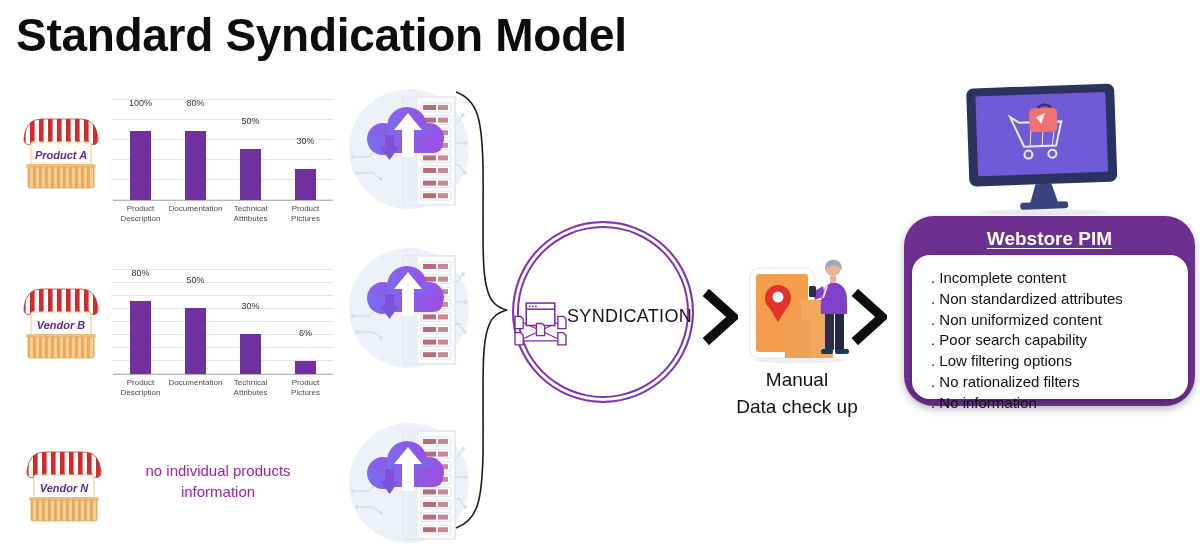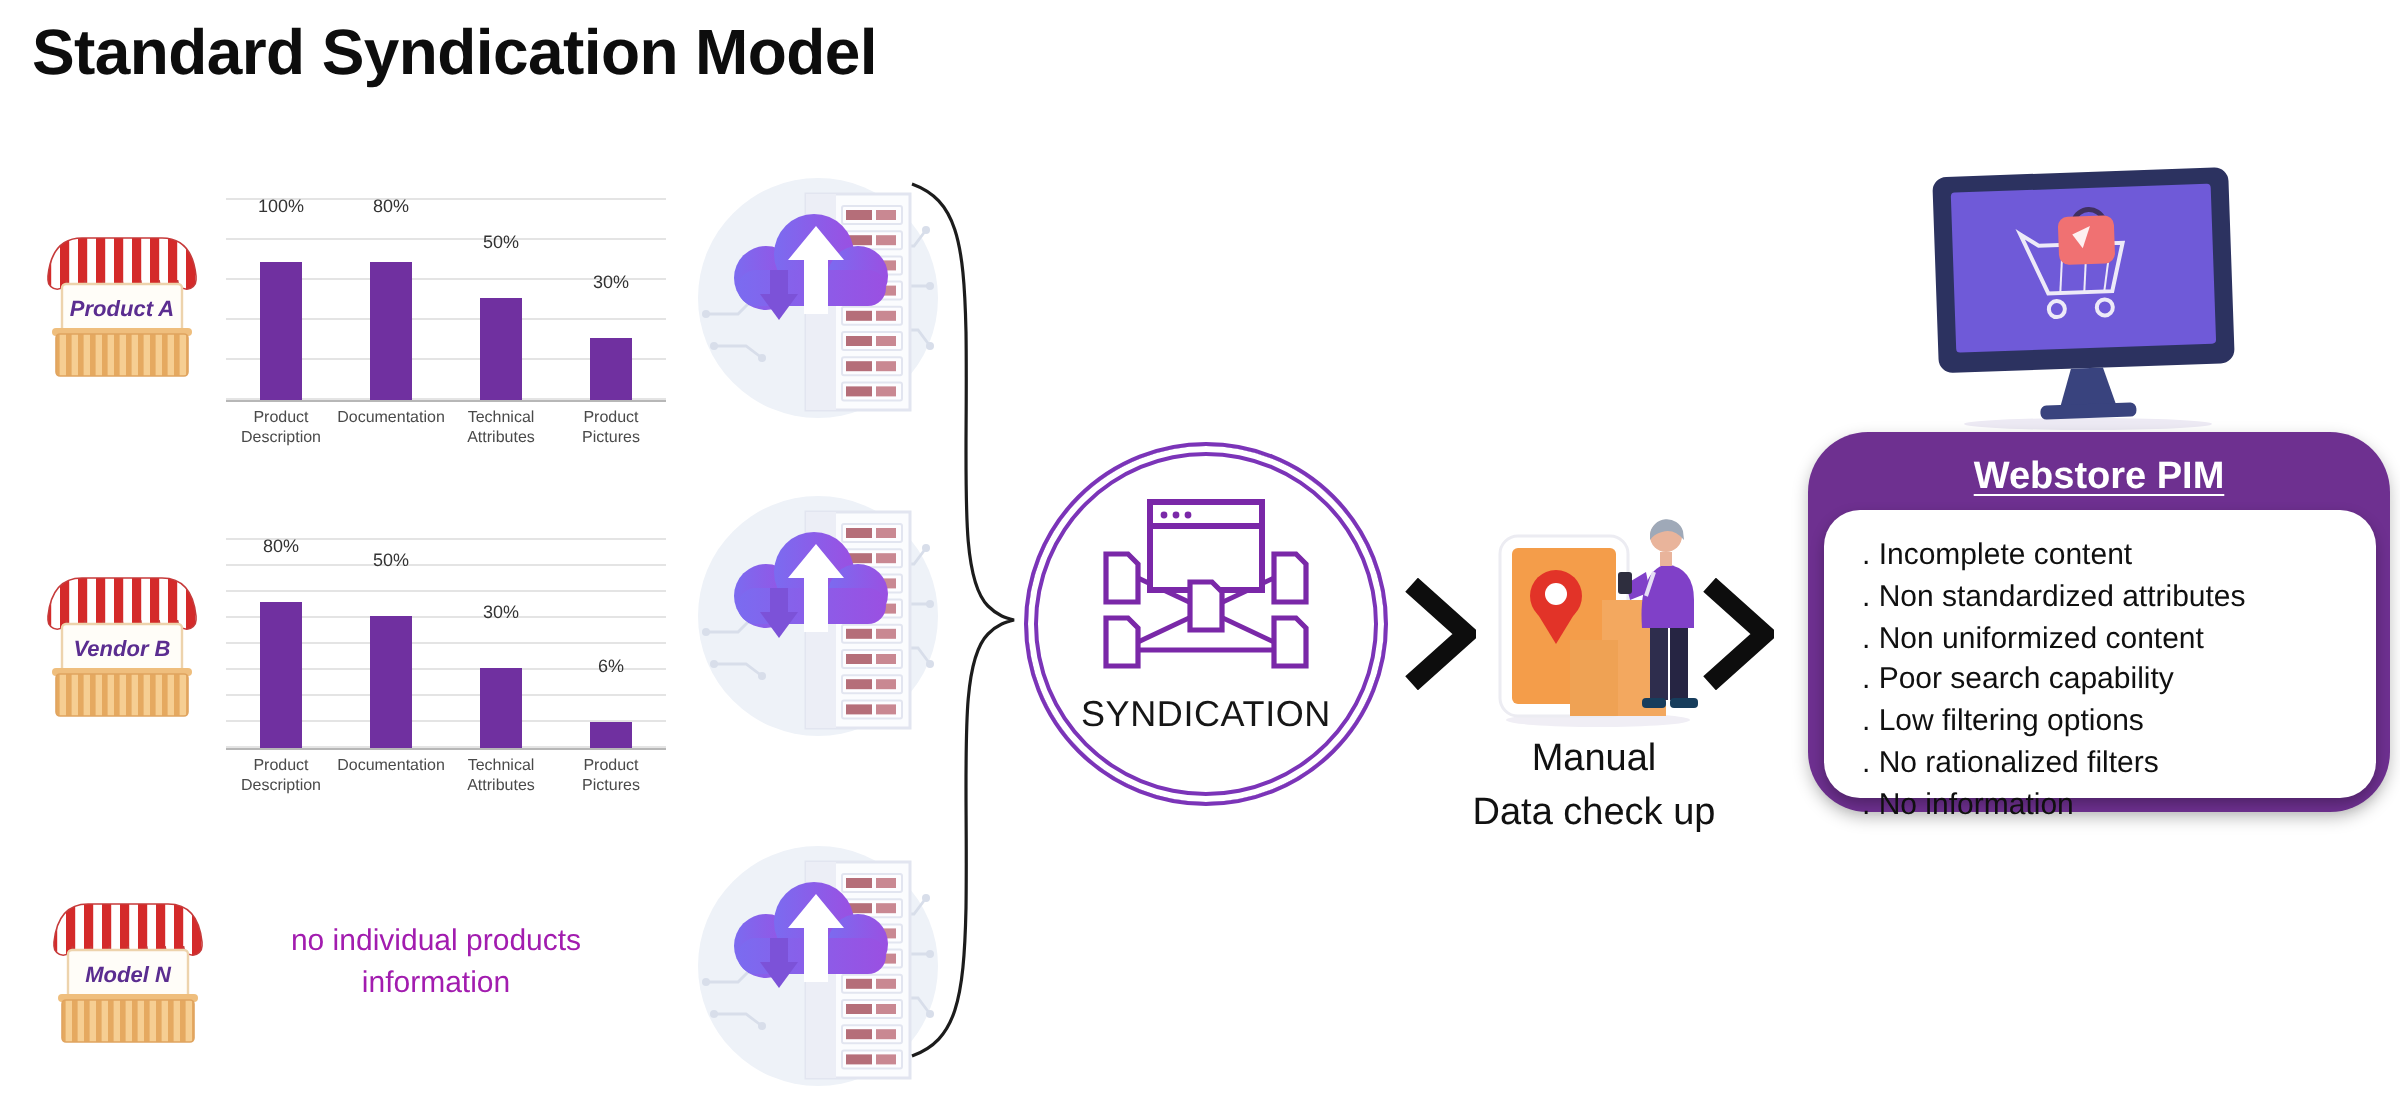--- a/index.html
+++ b/index.html
@@ -6,21 +6,21 @@
     --purple:#7030A0;
     --bar:#7030A0;
     --pim:#6E3090;
     --ring:#7B34B8;
     --ink:#0d0d0d;
   }
   *{margin:0;padding:0;box-sizing:border-box;}
   body{background:#fff;font-family:"Liberation Sans",sans-serif;}
   .stage{position:relative;width:1200px;height:547px;background:#fff;overflow:hidden;}
 
-  .page-title{position:absolute;left:16px;top:8px;font-size:32px;font-weight:800;
+  .page-title{position:absolute;left:16px;top:8px;font-size:46px;font-weight:800;
     letter-spacing:-.3px;color:var(--ink);}
 
   
   .vendor{position:absolute;width:80px;height:78px;}
   .vendor svg{position:absolute;left:0;top:0;}
   .vendor .vendor-label{position:absolute;left:10px;top:31px;width:60px;height:20px;
     display:flex;align-items:center;justify-content:center;
     font-size:11px;font-weight:700;font-style:italic;color:#5B2D90;}
 
   
@@ -38,21 +38,21 @@
   .vendor-n-note{position:absolute;left:118px;top:460px;width:200px;text-align:center;
     font-size:15px;line-height:21px;color:#a21caf;}
 
   .cloud-icon{position:absolute;width:126px;height:128px;}
   .brace{position:absolute;left:450px;top:86px;}
 
   
   .synd-circle{position:absolute;left:512px;top:221px;width:182px;height:182px;border-radius:50%;
     background:#fff;border:2px solid var(--ring);
     box-shadow:inset 0 0 0 3px #fff, inset 0 0 0 5px var(--ring);
-    display:flex;flex-direction:column;align-items:center;}
+    display:flex;align-items:center;}
   .synd-circle svg{margin-top:26px;}
   .synd-label{margin-top:8px;font-size:18px;color:#161616;letter-spacing:.3px;}
 
   .chev{position:absolute;width:36px;height:56px;}
   .manual-illus{position:absolute;left:747px;top:252px;}
   .manual-caption{position:absolute;left:708px;top:366px;width:178px;text-align:center;
     font-size:19px;line-height:27px;color:#111;}
 
   .monitor{position:absolute;left:958px;top:82px;}
 
@@ -192,21 +192,21 @@
     <svg width="80" height="78">
         <use href="#storefront"></use>
       </svg>
     <div class="vendor-label">Vendor B</div>
   </div>
 
   <div class="vendor" style="left:24px;top:447px">
     <svg width="80" height="78">
         <use href="#storefront"></use>
       </svg>
-    <div class="vendor-label">Model N</div>
+    <div class="vendor-label">Vendor N</div>
   </div>
 
   <div class="chart" style="left:113px;top:98px">
     <div class="plot" style="height:103px">
         <div class="bar-col" style="left: 0%;">
           <div class="bar-value">100%</div>
           <div class="bar" style="height: 100%; background: rgb(112, 48, 160);"></div>
         </div>
         <div class="bar-col" style="left: 25%;">
           <div class="bar-value">80%</div>

